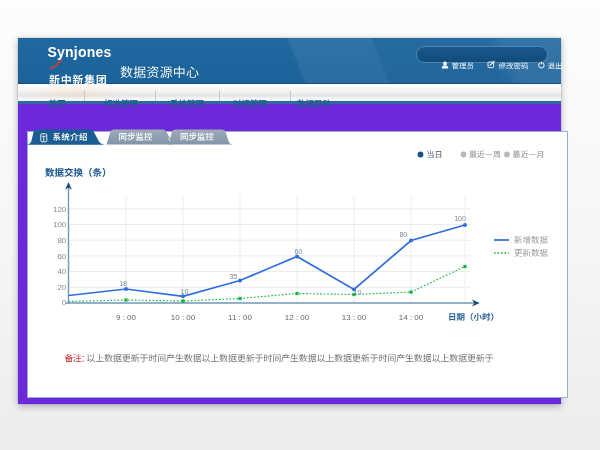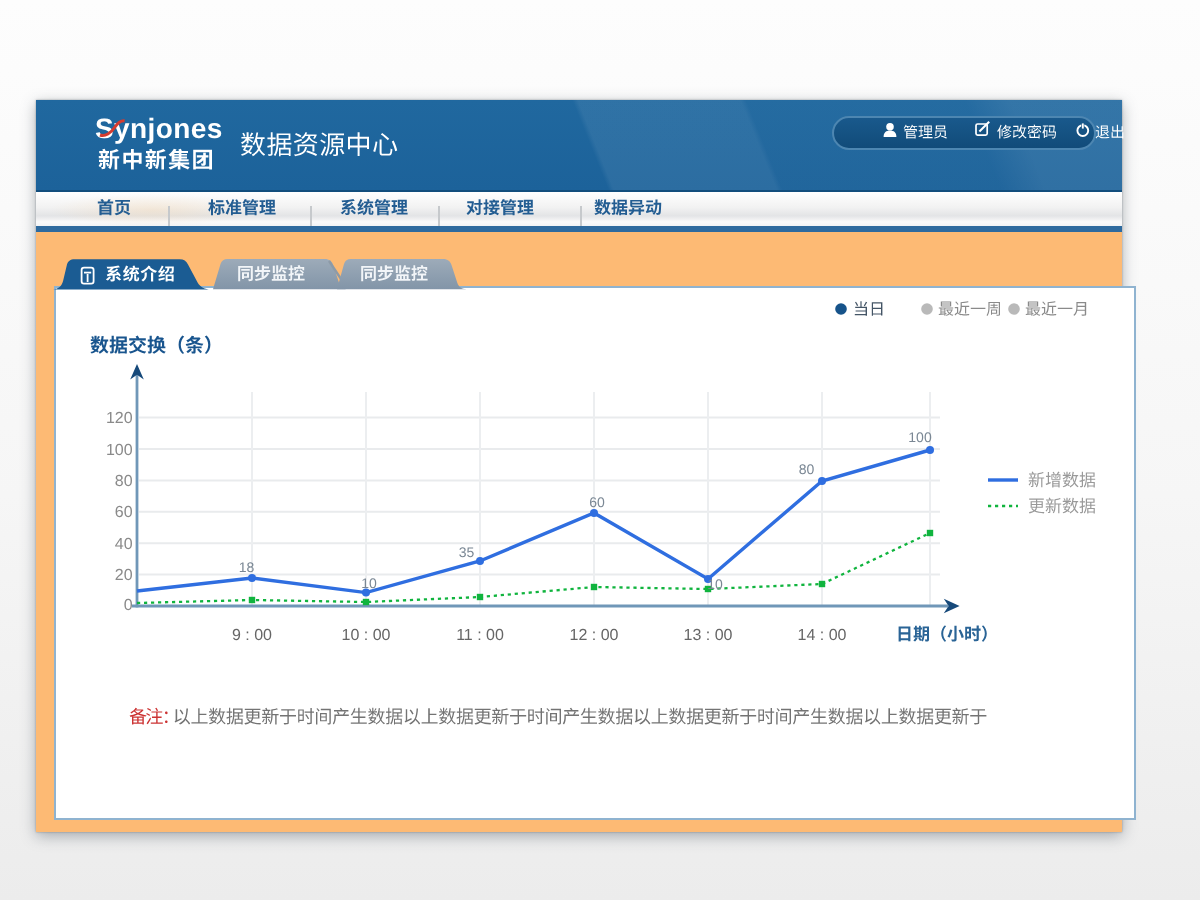--- a/index.html
+++ b/index.html
@@ -1,16 +1,16 @@
 <!DOCTYPE html>
 <html><head><meta charset="utf-8"><style>
 *{margin:0;padding:0;box-sizing:border-box}
 html,body{width:600px;height:450px;overflow:hidden;font-family:"Liberation Sans",sans-serif}
 body{background:linear-gradient(180deg,#fdfdfd 0%,#f6f6f6 55%,#ececec 100%)}
-.win{position:absolute;left:18px;top:50px;width:543px;height:366px;background:#fdba74;box-shadow:0 2px 7px rgba(60,70,80,.4),0 0 1px rgba(90,100,110,.55)}
+.win{position:absolute;left:18px;top:38px;width:543px;height:366px;background:#6d28d9;box-shadow:0 2px 7px rgba(60,70,80,.4),0 0 1px rgba(90,100,110,.55)}
 .hdr{position:absolute;left:0;top:0;width:100%;height:46px;background:linear-gradient(68deg,rgba(255,255,255,0) 51%,rgba(255,255,255,.07) 51.5%,rgba(255,255,255,.07) 66%,rgba(255,255,255,.025) 66.5%,rgba(255,255,255,.025) 86%,rgba(255,255,255,.09) 90%),linear-gradient(180deg,#20689f 0%,#1c629a 100%);border-bottom:1px solid #124e7d;overflow:hidden}
 
 .logo{position:absolute;left:29.5px;top:6.5px;color:#fff;font-weight:bold;font-size:14px;line-height:14px;letter-spacing:.2px}
 .pill{position:absolute;right:13.5px;top:8px;width:131.5px;height:16.5px;border-radius:8.5px;background:linear-gradient(180deg,#19598c,#114b79);border:1px solid #4d86b1}
 .nav{position:absolute;left:0;top:46px;width:100%;height:17px;background:linear-gradient(180deg,#ffffff 0%,#f2f2f2 45%,#e3e4e6 70%,#fafafa 88%,#f2f3f4 100%)}
 .glow{position:absolute;left:8px;top:47px;width:100px;height:16px;background:radial-gradient(ellipse at center,rgba(248,205,150,.28),rgba(248,205,150,0) 72%)}
 .sep{position:absolute;top:53px;width:1px;height:10px;background:#c6c9cc}
 .navline{position:absolute;left:0;top:63px;width:100%;height:2.5px;background:#2e6a9e}
 .panel{position:absolute;left:9px;top:93px;width:541px;height:266.5px;background:#fff;border:1px solid #8fb3d0}
 svg.ov{position:absolute;left:0;top:0;width:600px;height:450px}

